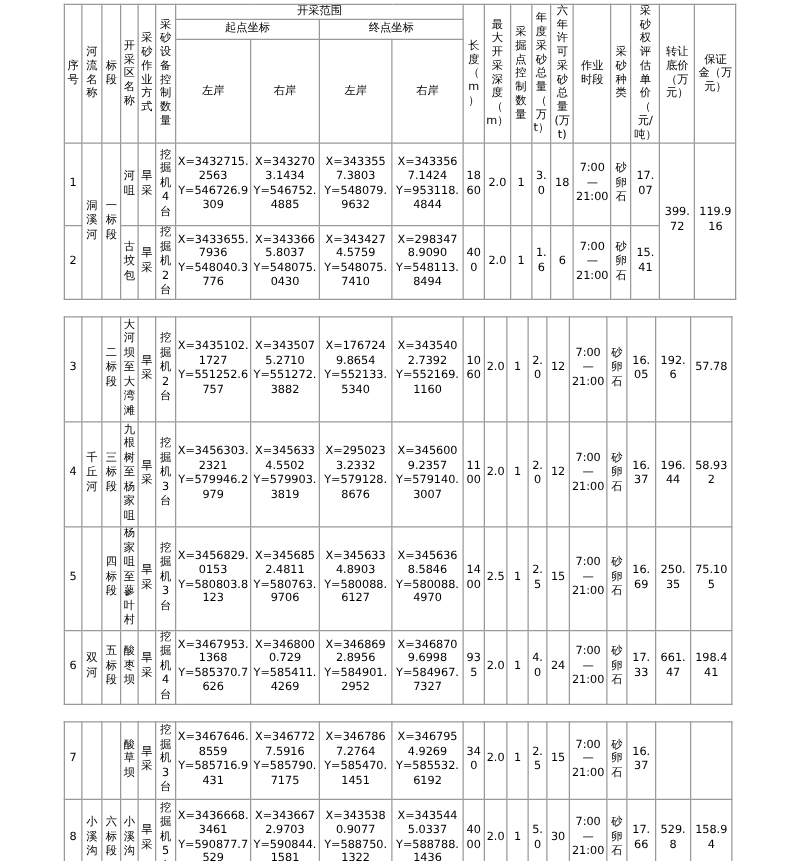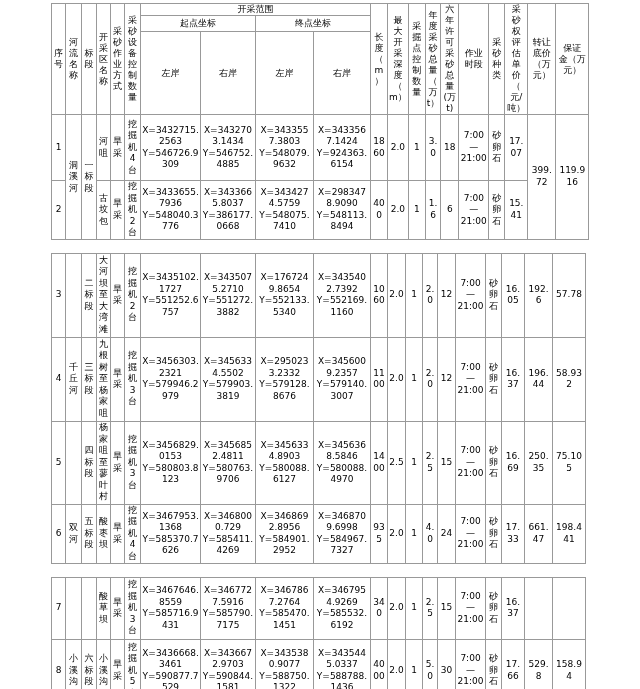--- a/index.html
+++ b/index.html
@@ -162,21 +162,21 @@
       <td>
             <span class="cl">X=3432703.1434</span>
             <span class="cl">Y=546752.4885</span>
           </td>
       <td>
             <span class="cl">X=3433557.3803</span>
             <span class="cl">Y=548079.9632</span>
           </td>
       <td>
             <span class="cl">X=3433567.1424</span>
-            <span class="cl">Y=924363.6154</span>
+            <span class="cl">Y=953118.4844</span>
           </td>
       <td>1860</td>
       <td>2.0</td>
       <td>1</td>
       <td>3.0</td>
       <td>18</td>
       <td class="pre">7:00
 —
 21:00</td>
       <td>砂卵石</td>
@@ -188,21 +188,21 @@
       <td>2</td>
       <td>古坟包</td>
       <td>旱采</td>
       <td>挖掘机2台</td>
       <td>
             <span class="cl">X=3433655.7936</span>
             <span class="cl">Y=548040.3776</span>
           </td>
       <td>
             <span class="cl">X=3433665.8037</span>
-            <span class="cl">Y=386177.0668</span>
+            <span class="cl">Y=548075.0430</span>
           </td>
       <td>
             <span class="cl">X=3434274.5759</span>
             <span class="cl">Y=548075.7410</span>
           </td>
       <td>
             <span class="cl">X=2983478.9090</span>
             <span class="cl">Y=548113.8494</span>
           </td>
       <td>400</td>

